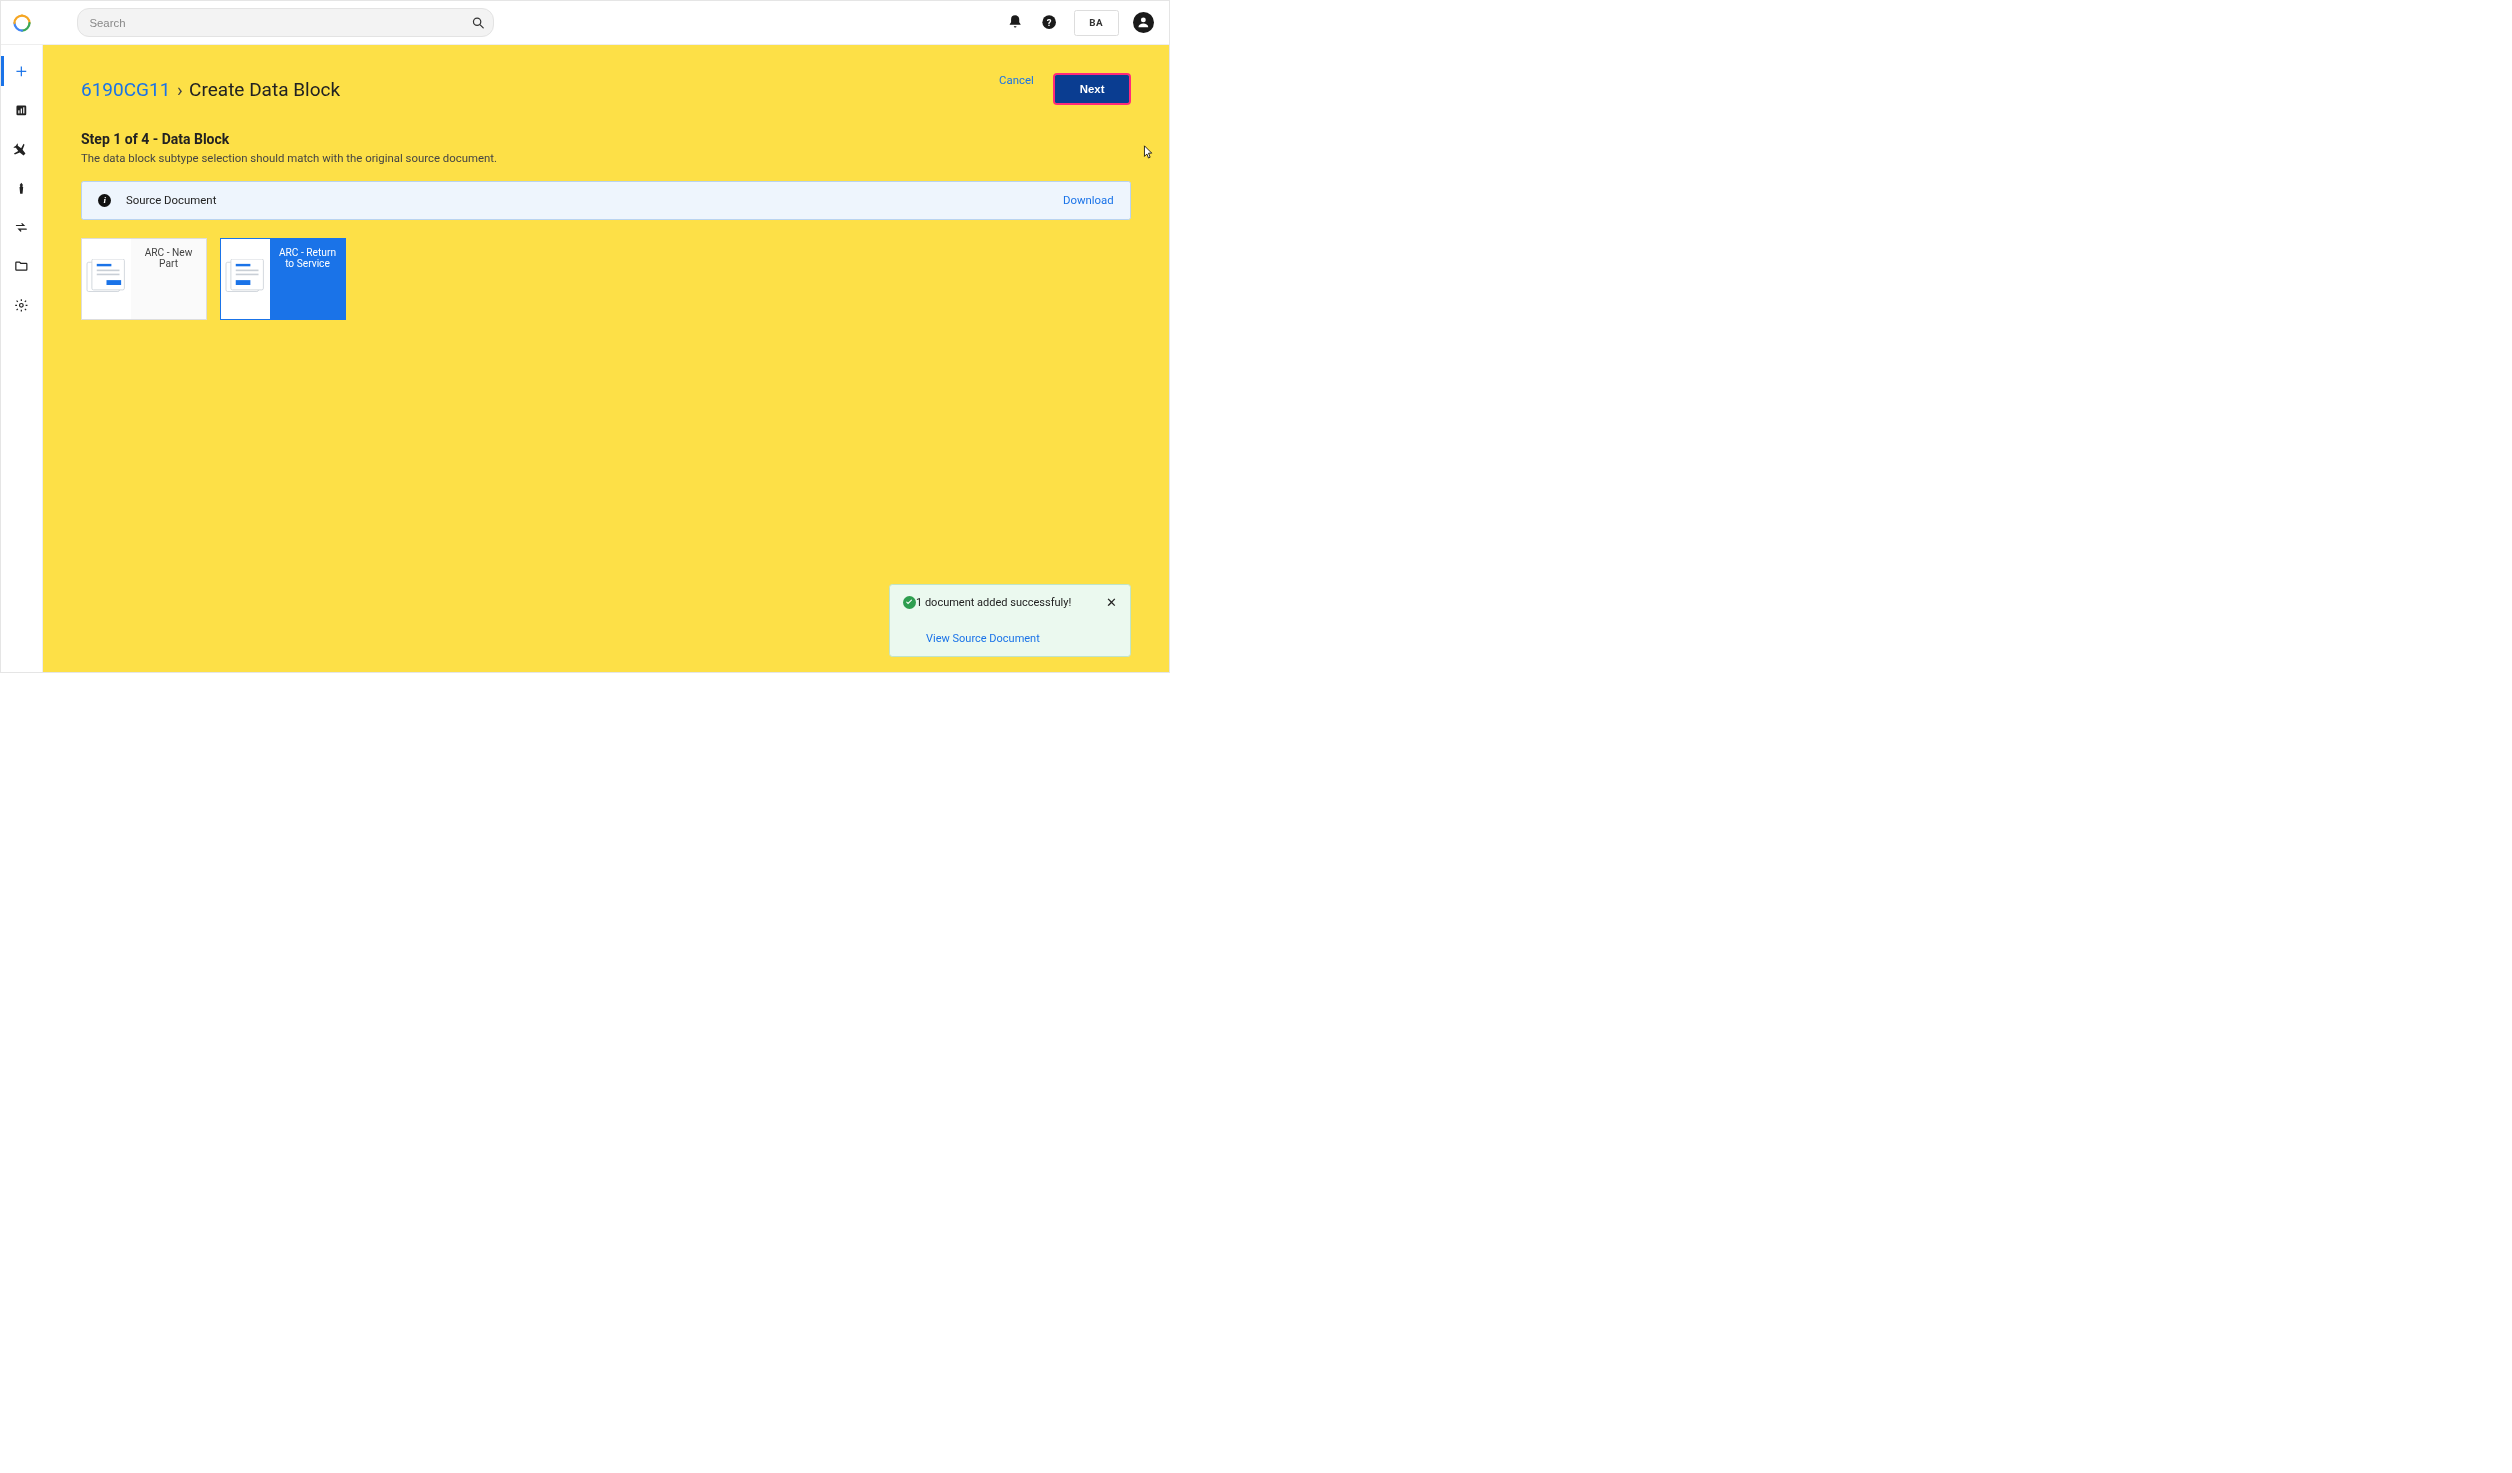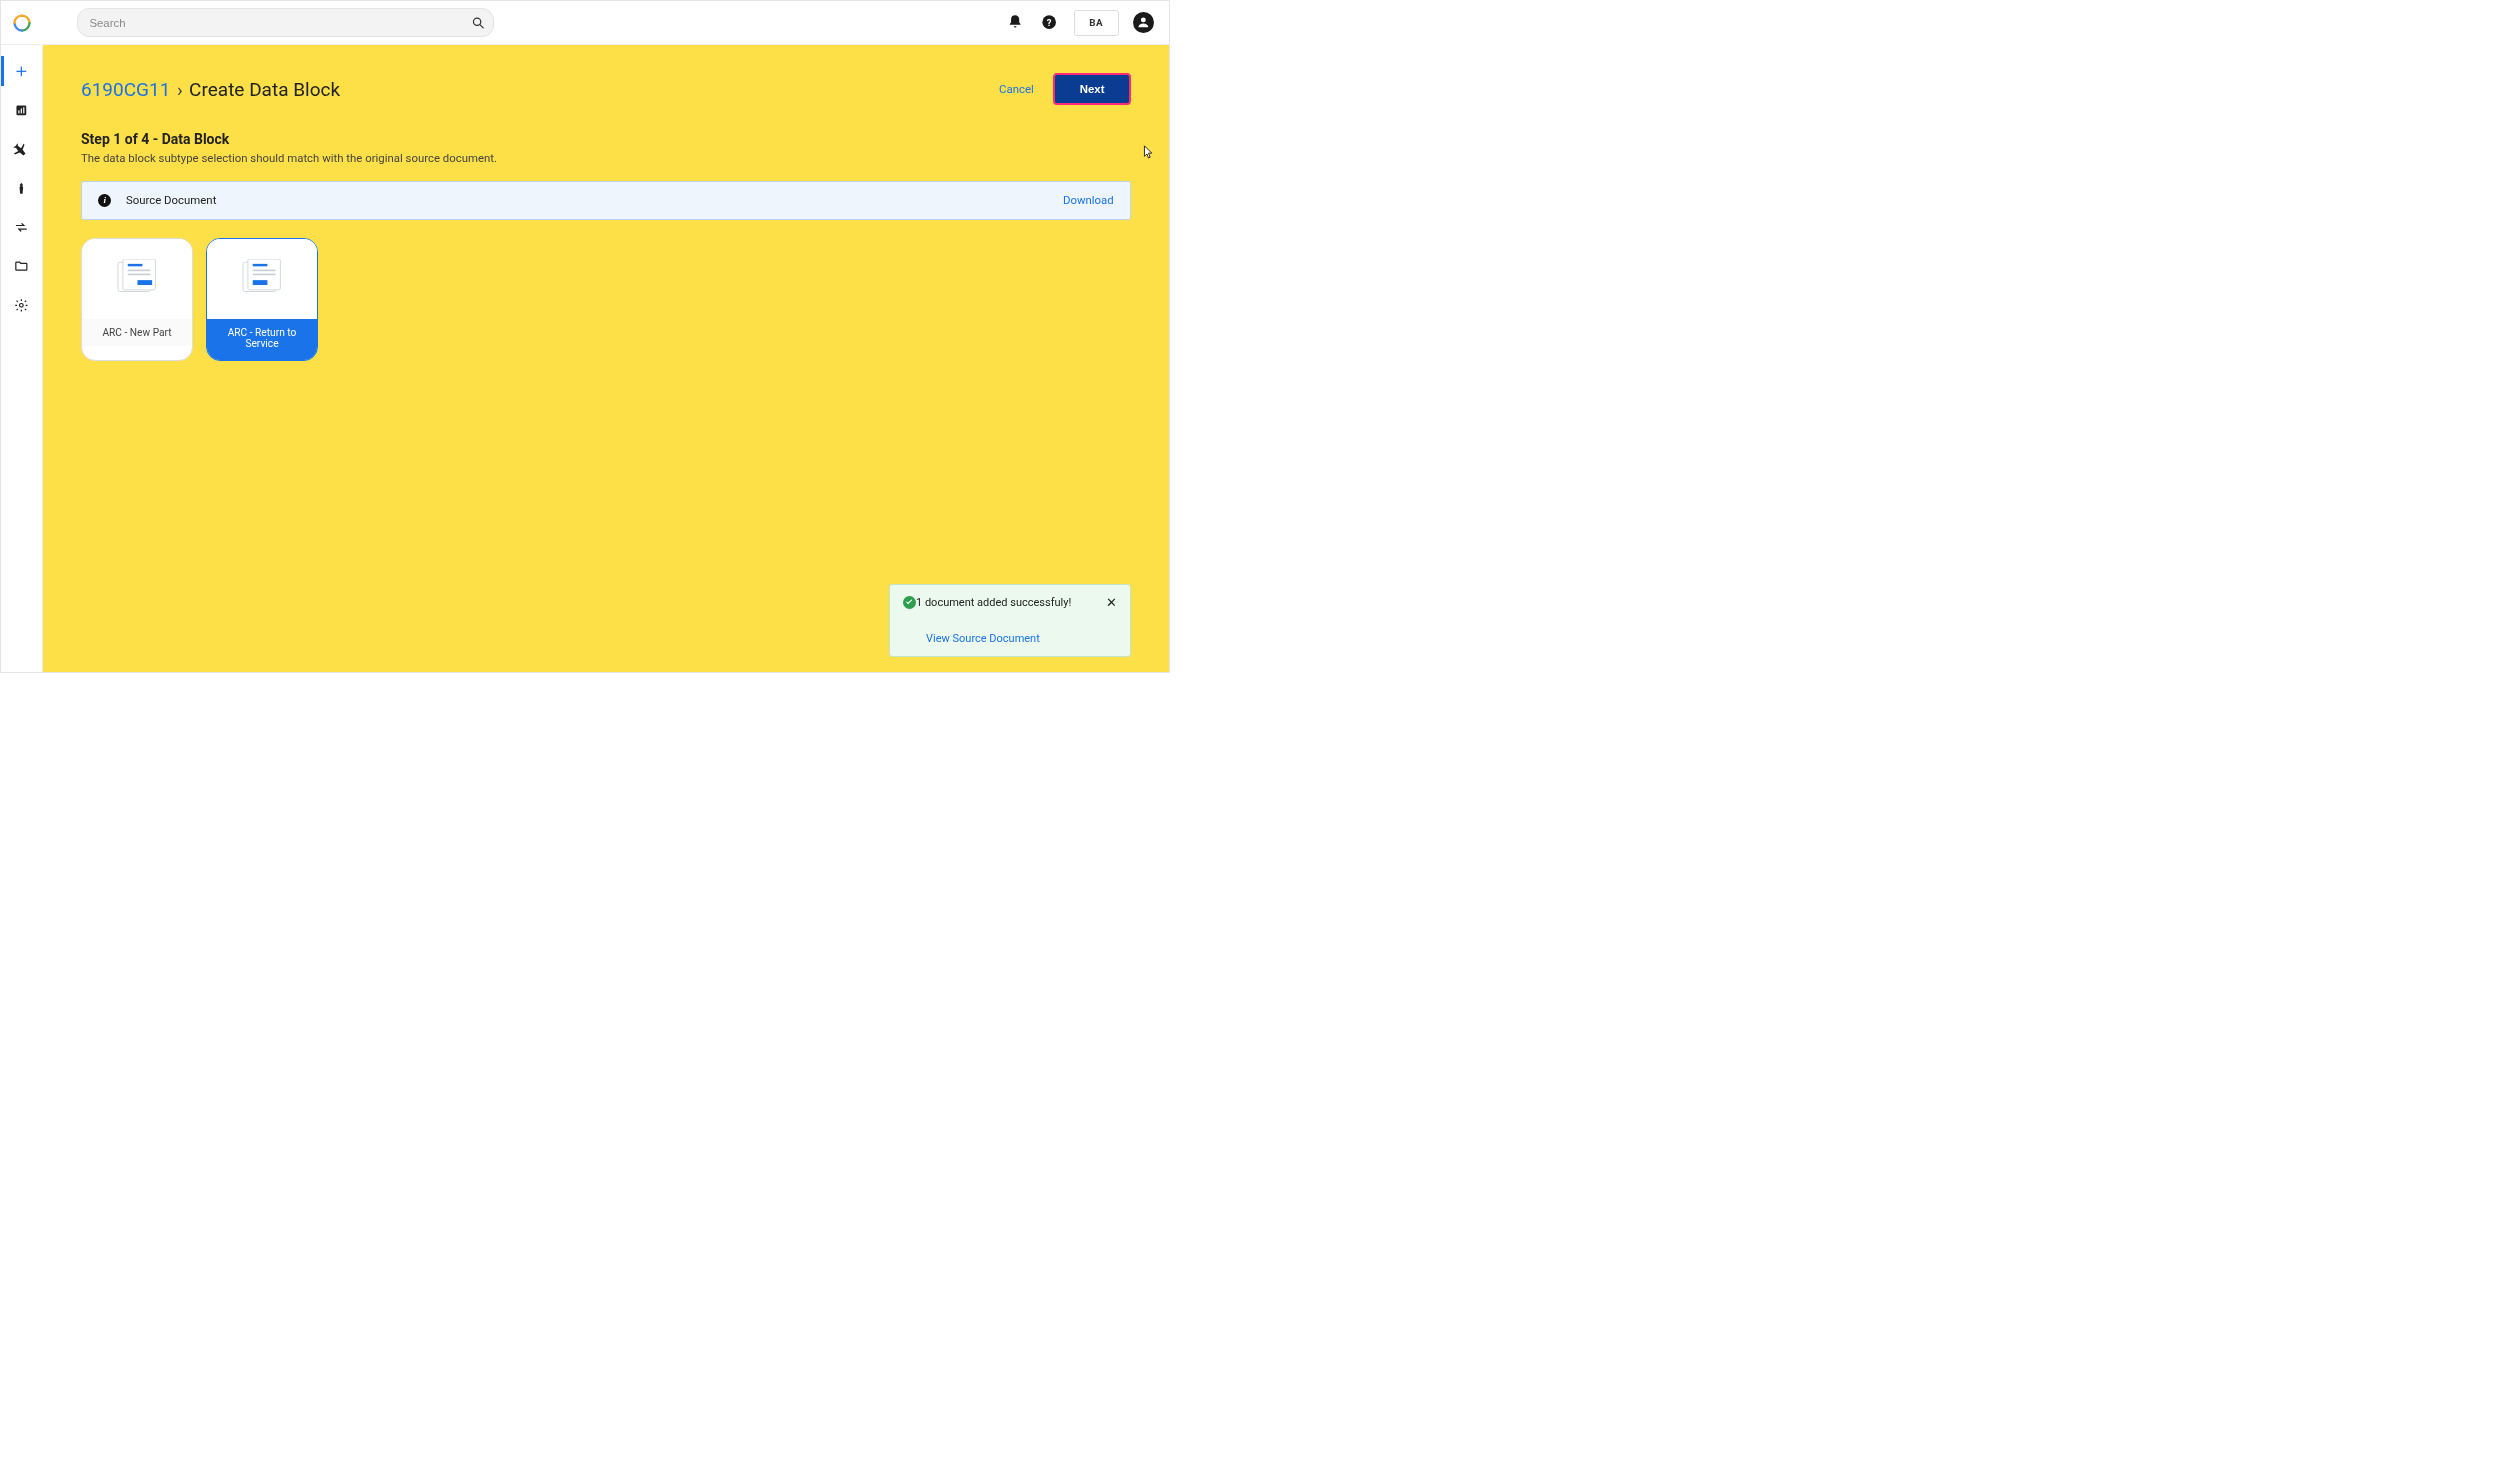--- a/index.html
+++ b/index.html
@@ -138,21 +138,21 @@
   .breadcrumb {
     font-size: 19px;
     display: flex;
     align-items: baseline;
     gap: 6.5px;
   }
   .breadcrumb .link { color: #1a73e8; cursor: pointer; }
   .breadcrumb .sep { color: #444; }
   .breadcrumb .current { color: #222; }
 
-  .header-actions { display: flex; align-items: center; gap: 19.6px; }
+  .header-actions { display: flex; align-items: flex-start; gap: 19.6px; }
   .cancel-link { color: #1a73e8; font-size: 11.4px; cursor: pointer; }
   .next-btn-wrap {
     border: 2.5px solid #ff2a7a;
     border-radius: 4.1px;
     padding: 0;
   }
   .next-btn {
     background: #0a3d91;
     color: #fff;
     border: none;
@@ -192,28 +192,28 @@
     font-family: Georgia, serif;
   }
   .download-link { color: #1a73e8; cursor: pointer; }
 
   .cards {
     margin-top: 18px;
     display: flex;
     gap: 13px;
   }
   .card {
-    width: 112px;
+    width: 126px;
     border: 0.8px solid #ddd;
-    border-radius: 14px;
+    border-radius: 0;
     background: #fff;
     overflow: hidden;
     cursor: pointer;
     display: flex;
-    flex-direction: column;
+    flex-direction: row;
   }
   .card.selected {
     border: 1.6px solid #1a73e8;
   }
   .card-illus {
     height: 80px;
     display: flex;
     align-items: center;
     justify-content: center;
     background: #fff;

